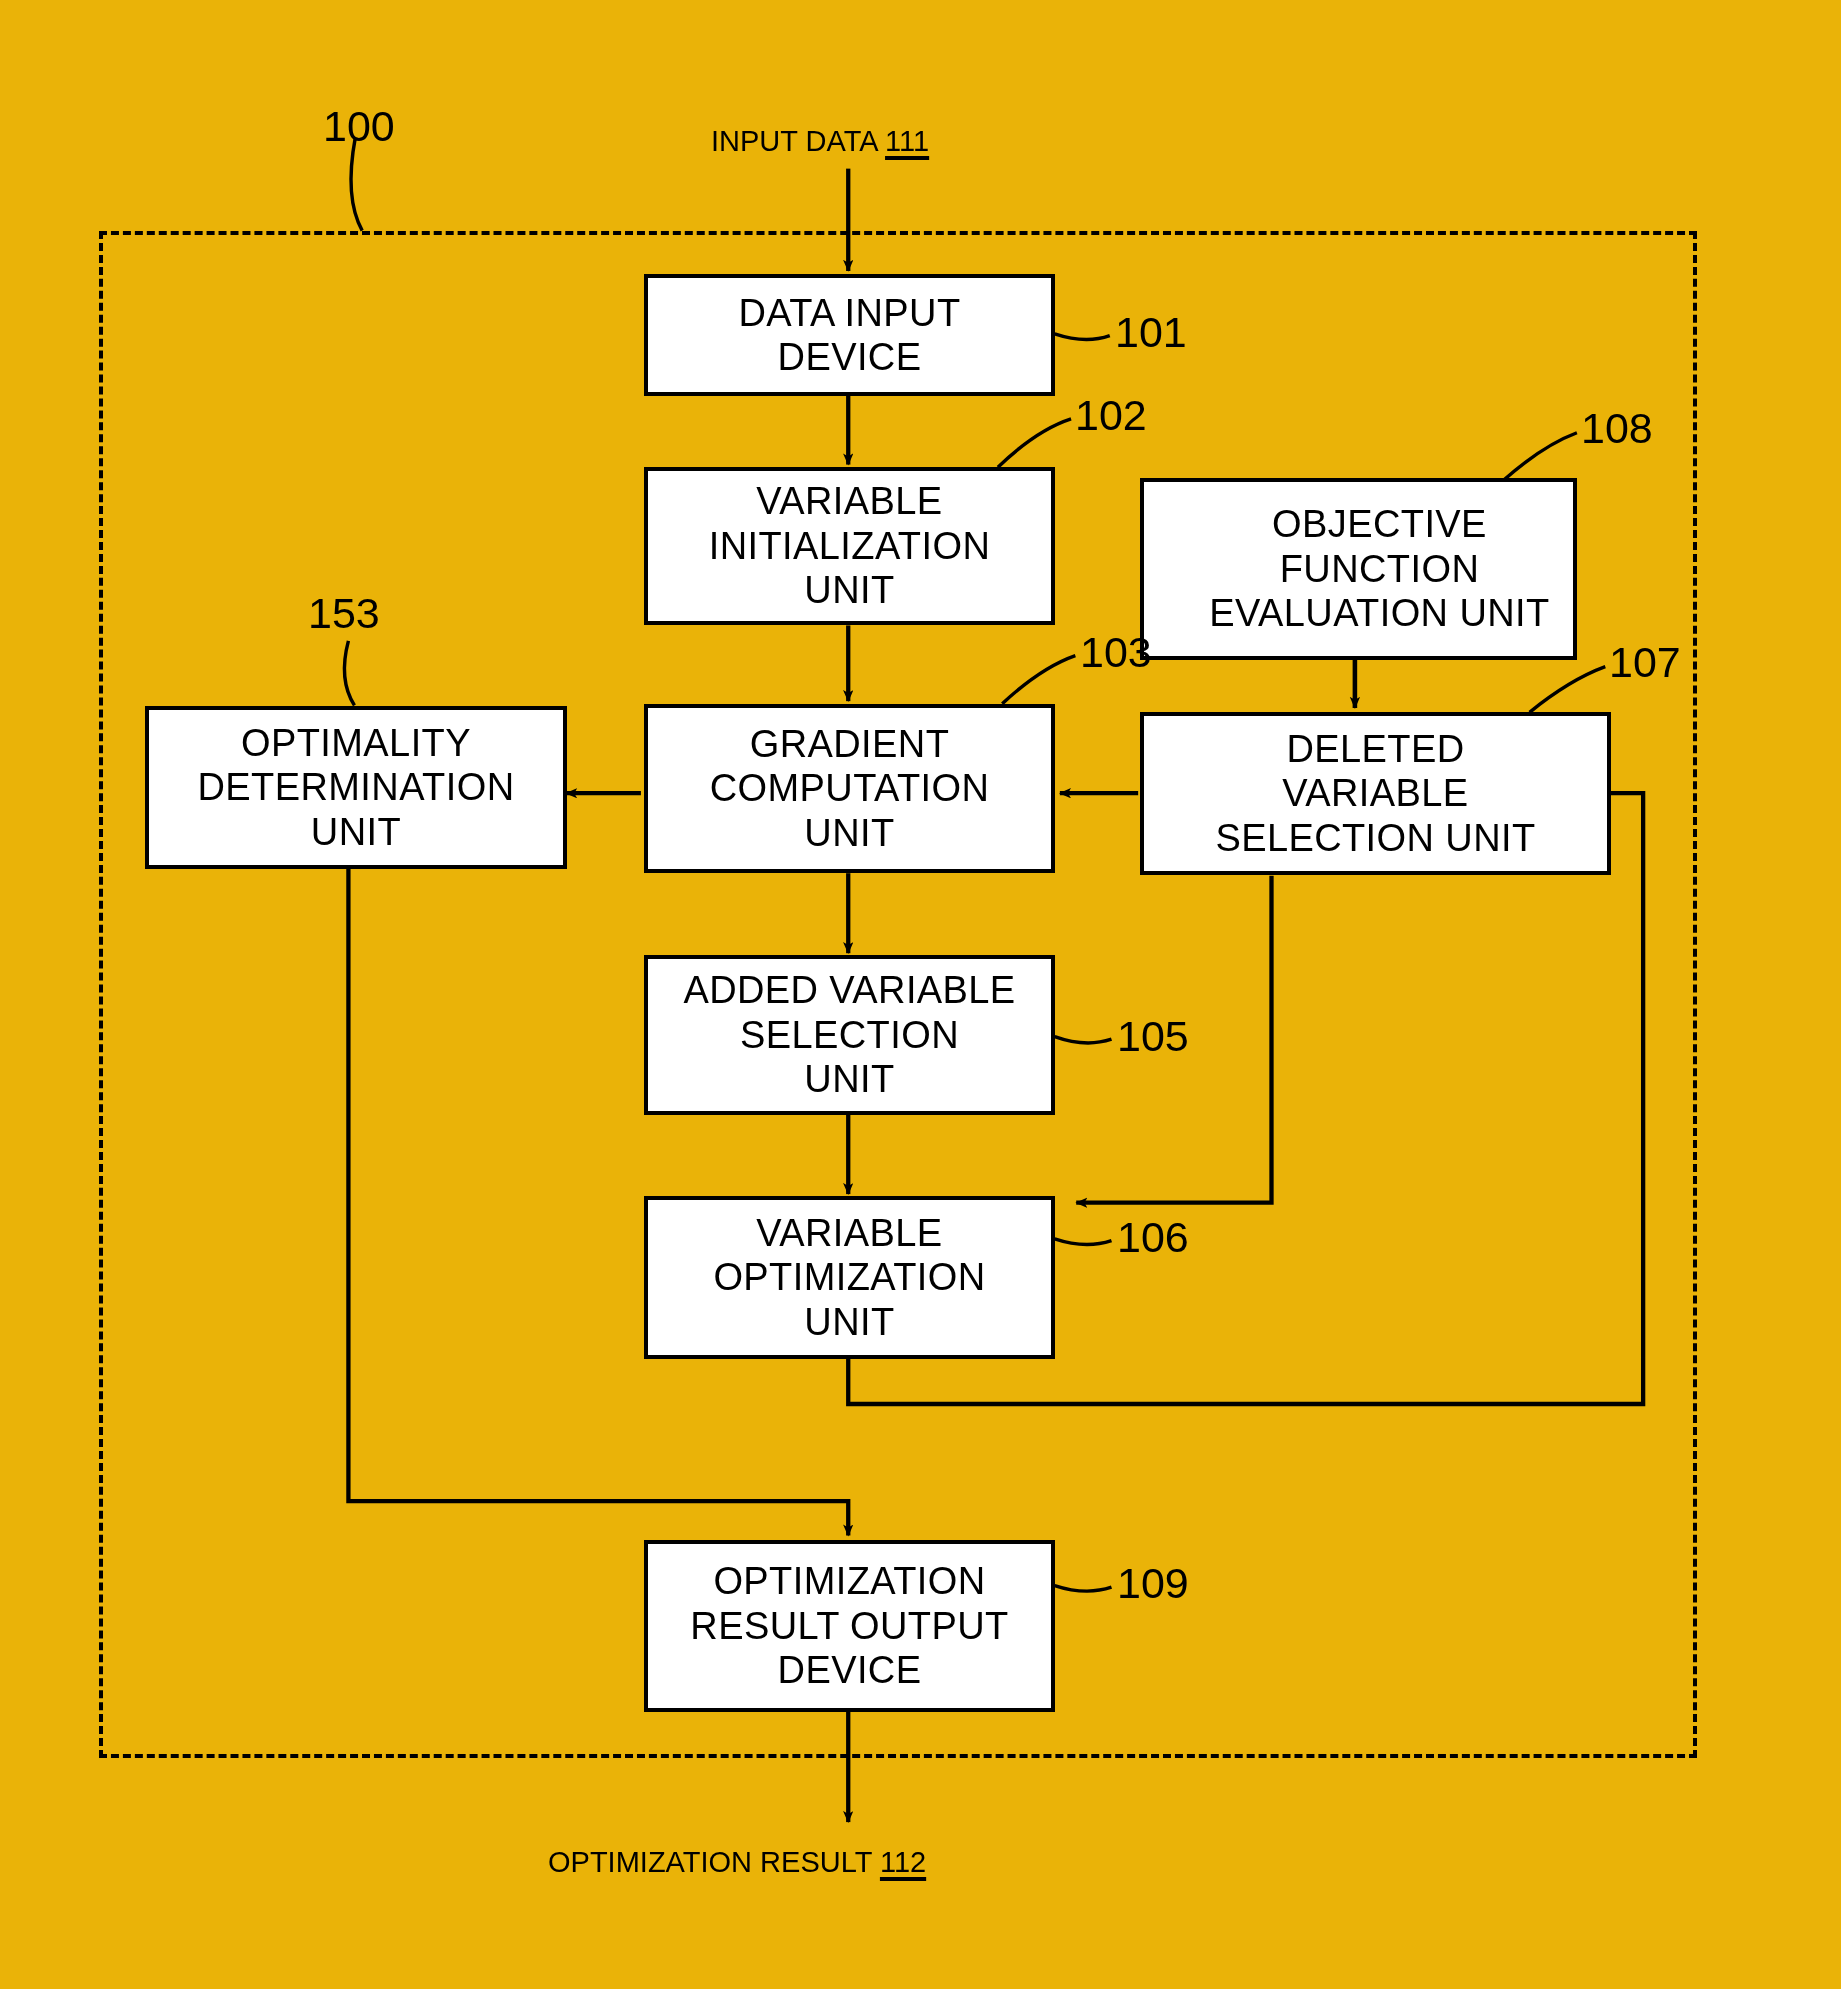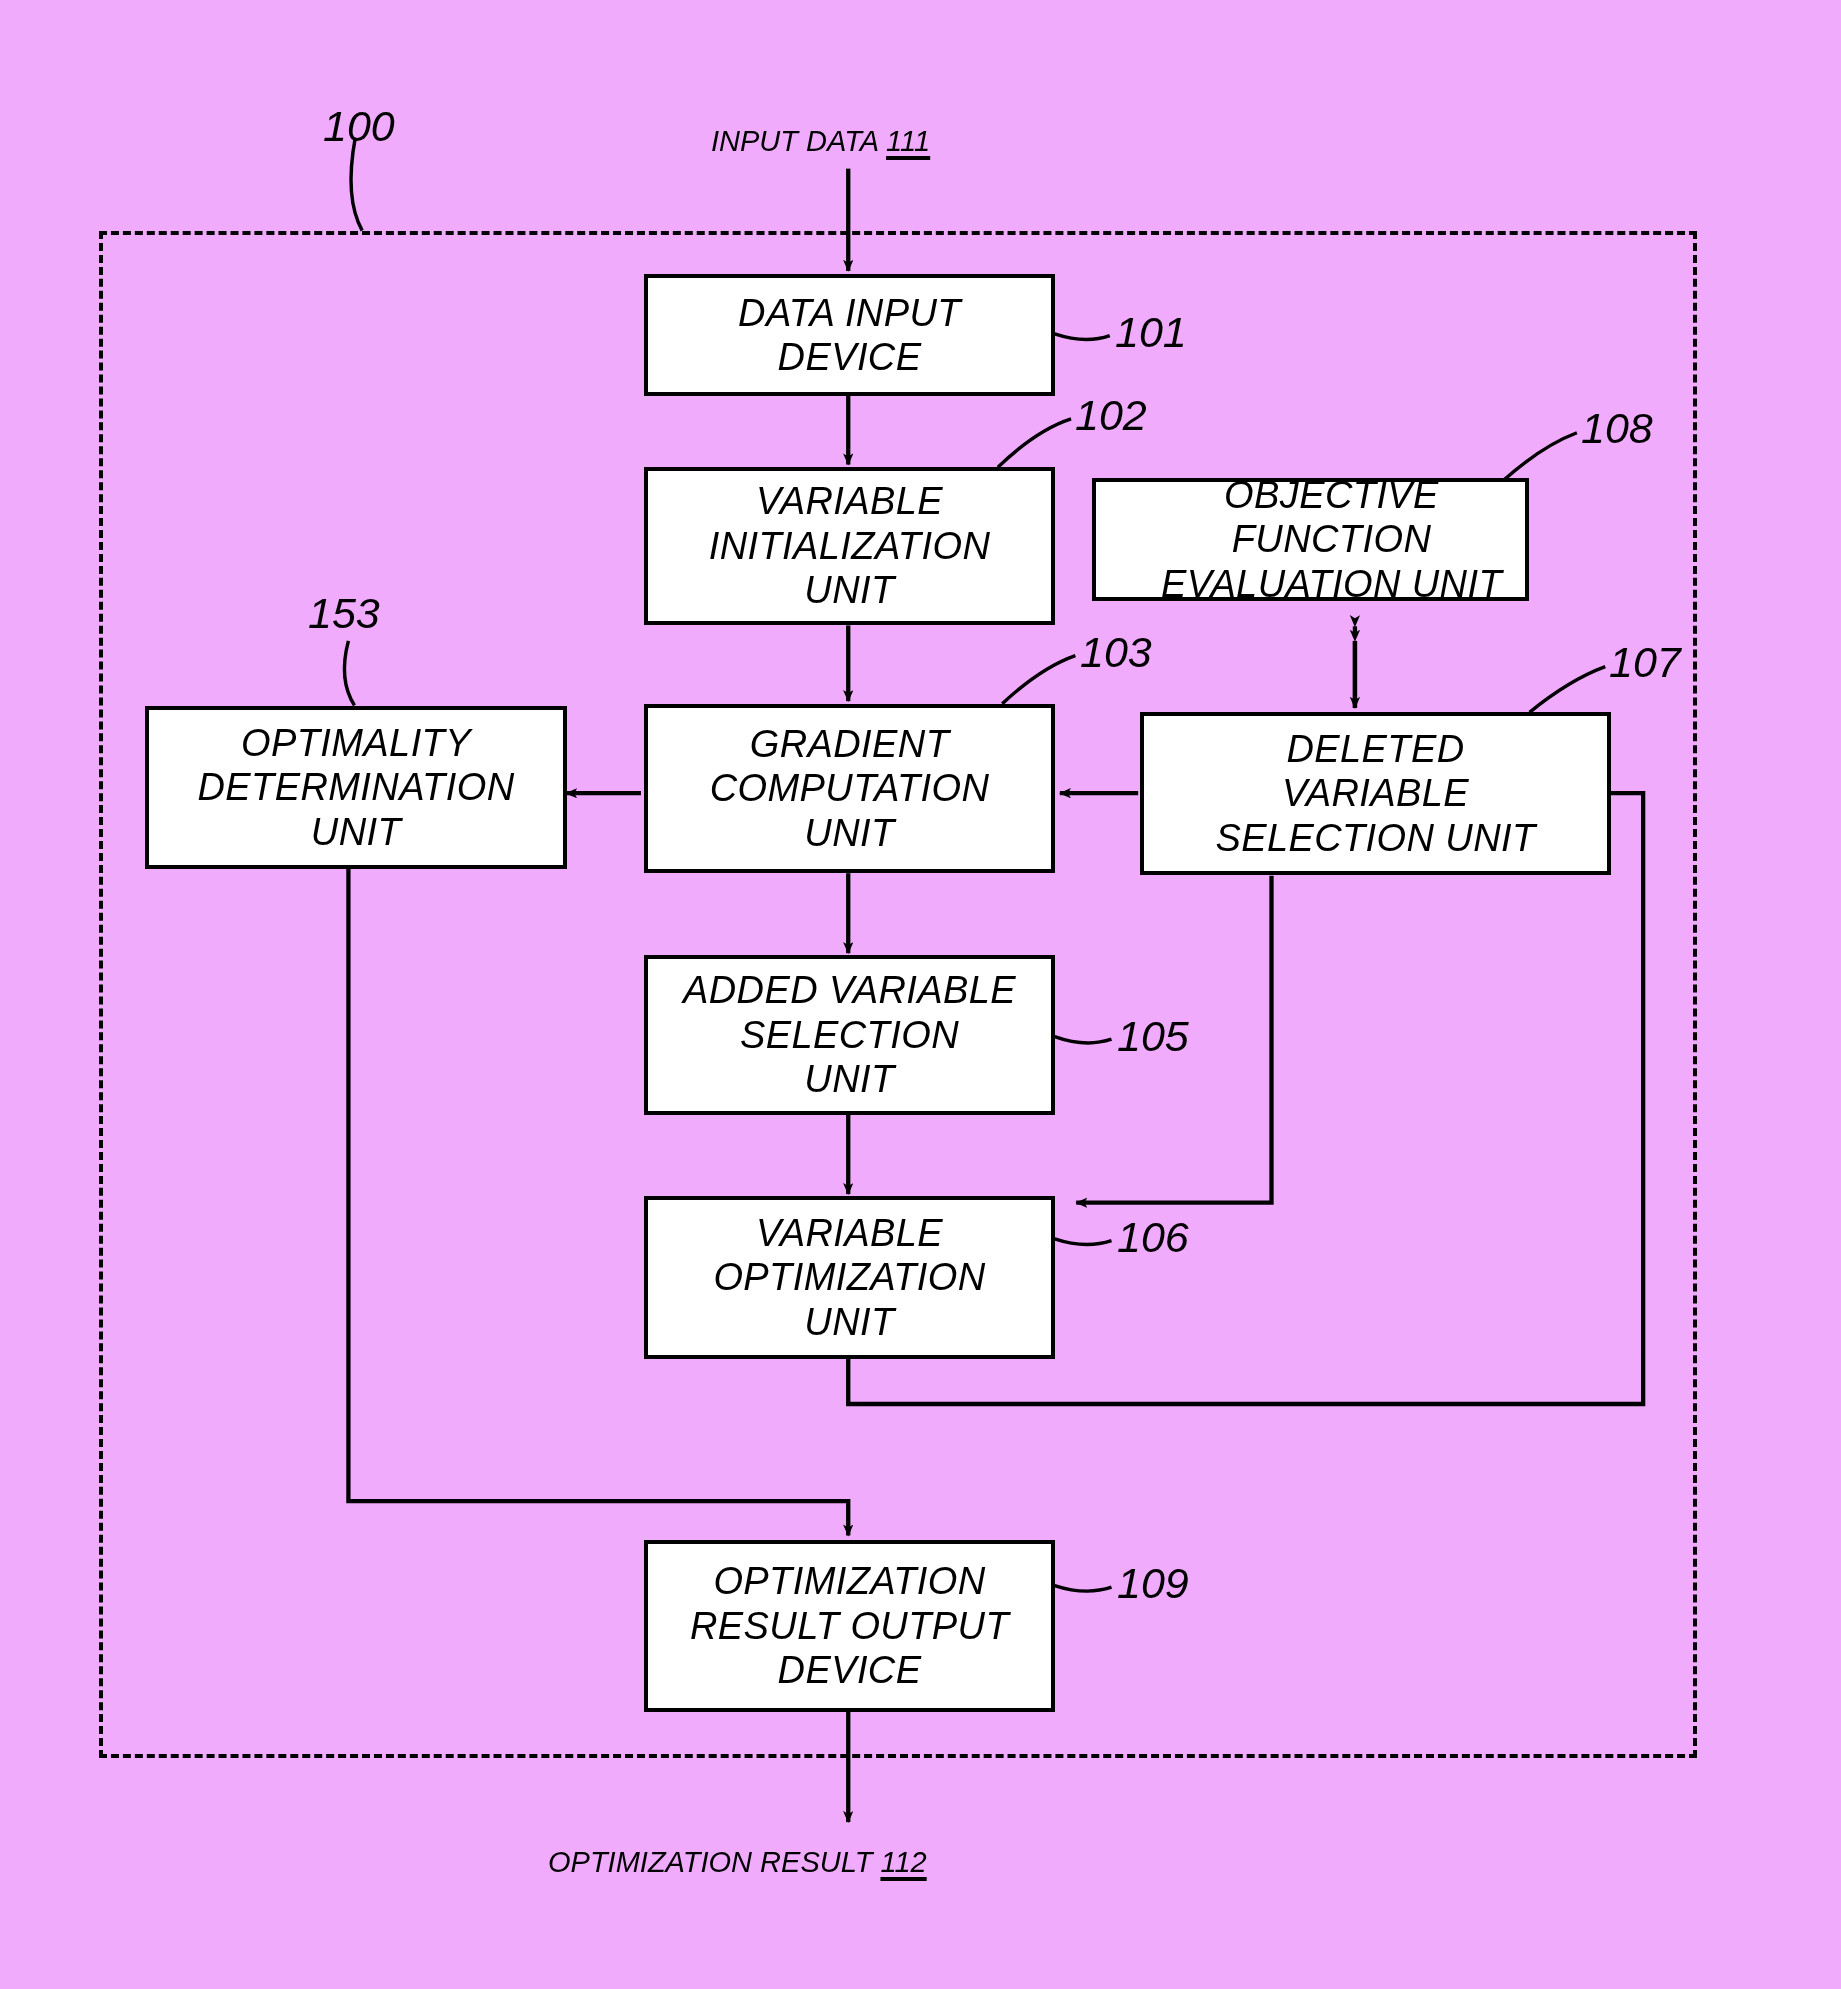--- a/index.html
+++ b/index.html
@@ -8,23 +8,22 @@
     padding: 0;
     background: #ffffff;
   }
   body {
     font-family: "Liberation Sans", sans-serif;
   }
   #figure {
     position: relative;
     width: 1841px;
     height: 1989px;
-    background: #f0abfc;
+    background: #eab308;
     overflow: hidden;
-    font-style: italic;
   }
   svg.wires {
     position: absolute;
     left: 0;
     top: 0;
     width: 1841px;
     height: 1989px;
     pointer-events: none;
   }
   .box {
@@ -158,21 +157,21 @@
 
   <div class="box" style="left:644px; top:274px; width:411px; height:122px;">DATA INPUT
 DEVICE</div>
   <div class="ref-num" style="left:1115px; top:308px;">101</div>
 
   <div class="box" style="left:644px; top:467px; width:411px; height:158px;">VARIABLE
 INITIALIZATION
 UNIT</div>
   <div class="ref-num" style="left:1075px; top:391px;">102</div>
 
-  <div class="box" style="left:1092px; top:478px; width:437px; height:123px;padding-left:42px;">OBJECTIVE
+  <div class="box" style="left:1140px; top:478px; width:437px; height:182px;padding-left:42px;">OBJECTIVE
 FUNCTION
 EVALUATION UNIT</div>
   <div class="ref-num" style="left:1581px; top:404px;">108</div>
 
   <div class="box" style="left:145px; top:706px; width:422px; height:163px;">OPTIMALITY
 DETERMINATION
 UNIT</div>
   <div class="ref-num" style="left:308px; top:589px;">153</div>
 
   <div class="box" style="left:644px; top:704px; width:411px; height:169px;">GRADIENT

